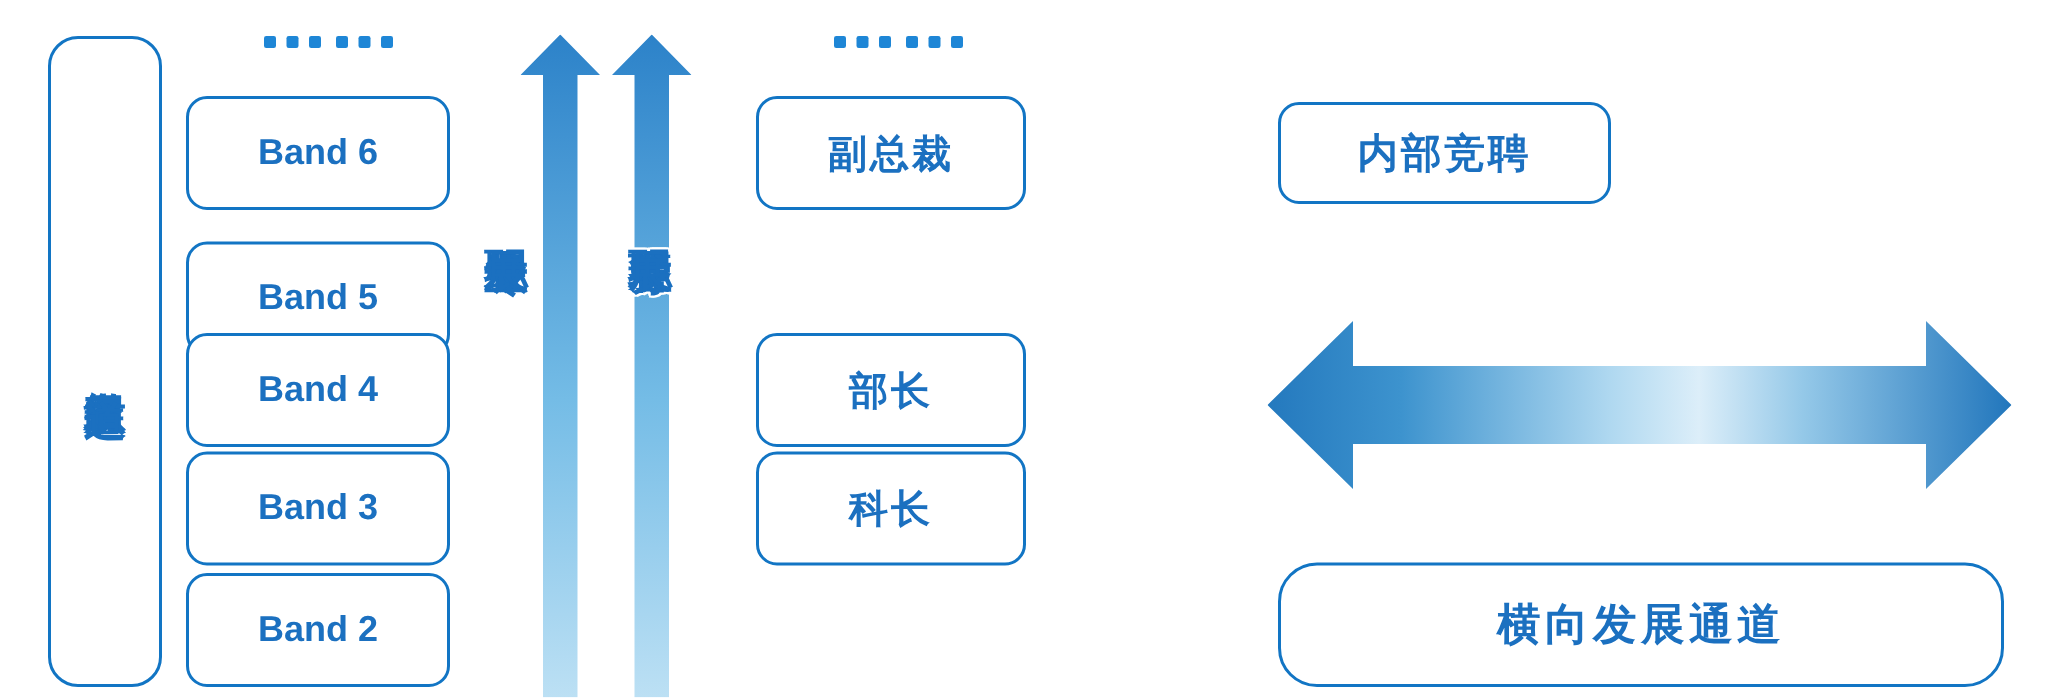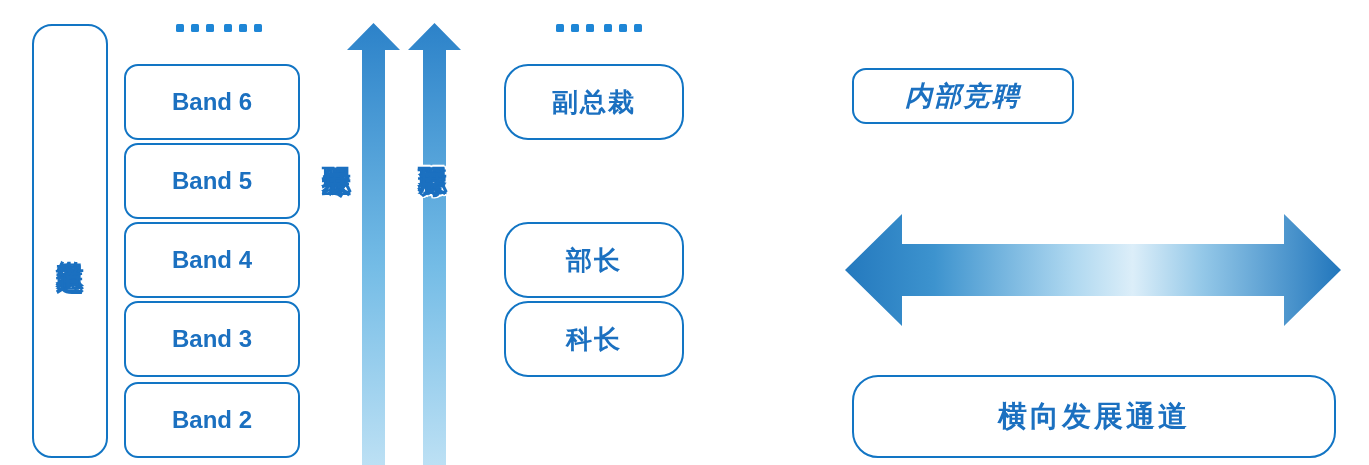--- a/index.html
+++ b/index.html
@@ -46,21 +46,20 @@
   .band-box{
     left:124px;width:176px;height:76px;
     font-size:24px;
   }
 
   
   .job-box{
     left:504px;width:180px;height:76px;
     font-size:26px;
     letter-spacing:2px;
-    border-radius:24px;
   }
 
   
   .dots{
     position:absolute;
     display:flex;
     align-items:center;
     gap:10px;
   }
   .dots .grp{display:flex;gap:7px;}
@@ -96,21 +95,21 @@
     text-shadow:
        1.6px 0 0 #ffffff, -1.6px 0 0 #ffffff,
        0 1.6px 0 #ffffff, 0 -1.6px 0 #ffffff,
        1.2px 1.2px 0 #ffffff, -1.2px 1.2px 0 #ffffff,
        1.2px -1.2px 0 #ffffff, -1.2px -1.2px 0 #ffffff;
   }
   #vlabel-pro{left:322px;top:144px;}
   #vlabel-mgr{left:418px;top:144px;}
 
   
-  #box-compete{left:852px;top:68px;width:222px;height:56px;font-size:27px;letter-spacing:2px;font-style:italic;}
+  #box-compete{left:852px;top:68px;width:222px;height:68px;font-size:27px;letter-spacing:2px;}
   #box-rotate {left:1114px;top:68px;width:222px;height:68px;font-size:27px;letter-spacing:2px;}
   #box-lateral{left:852px;top:375px;width:484px;height:83px;font-size:29px;letter-spacing:3px;border-radius:26px;}
 
   #h-arrow{position:absolute;left:845px;top:214px;width:496px;height:112px;}
 </style>
 </head>
 <body>
 
 <div id="stage">
 
@@ -127,21 +126,21 @@
     <span class="grp">
         <i></i>
         <i></i>
         <i></i>
       </span>
   </div>
 
   <div class="card band-box" style="top:64px">
       <span>Band 6</span>
     </div>
-  <div class="card band-box" style="top:143px">
+  <div class="card band-box" style="top:161px">
       <span>Band 5</span>
     </div>
   <div class="card band-box" style="top:222px">
       <span>Band 4</span>
     </div>
   <div class="card band-box" style="top:301px">
       <span>Band 3</span>
     </div>
   <div class="card band-box" style="top:382px">
       <span>Band 2</span>

